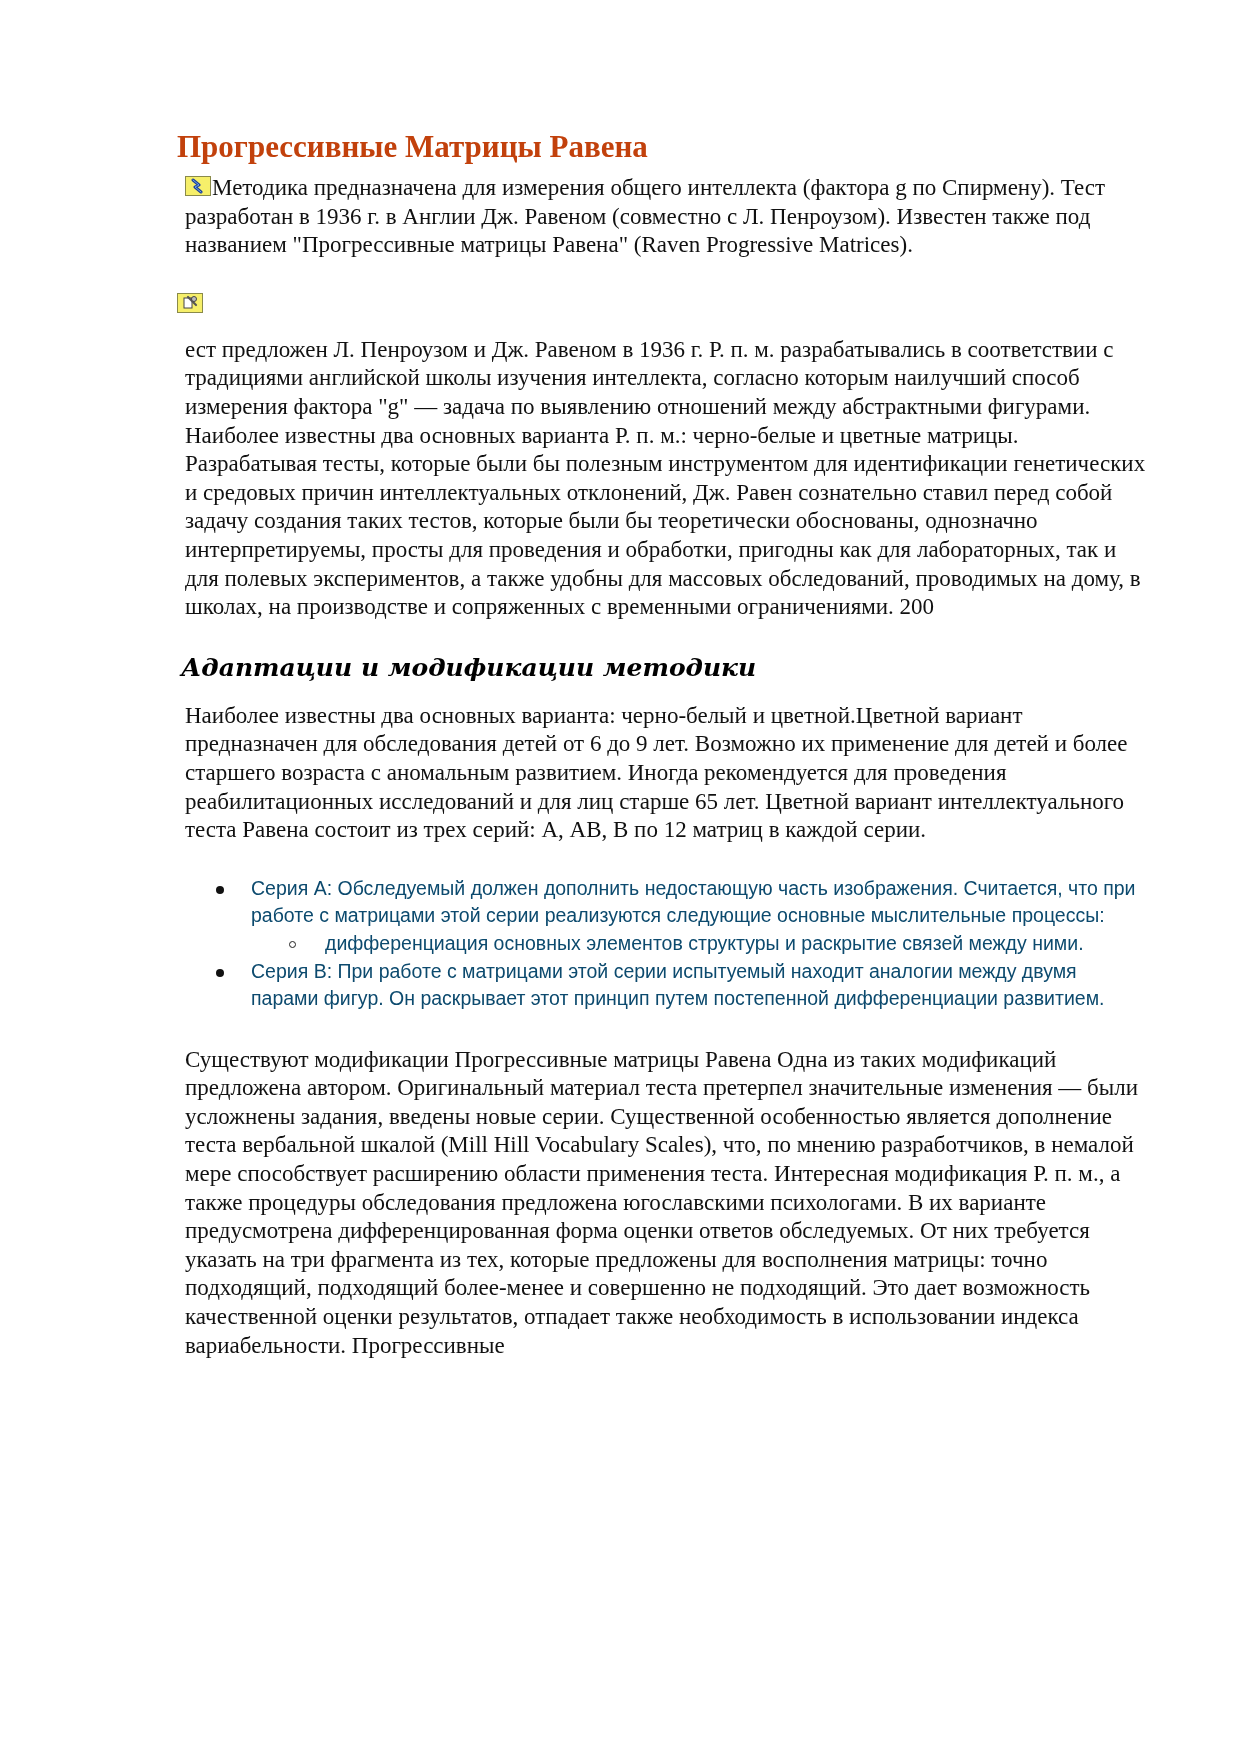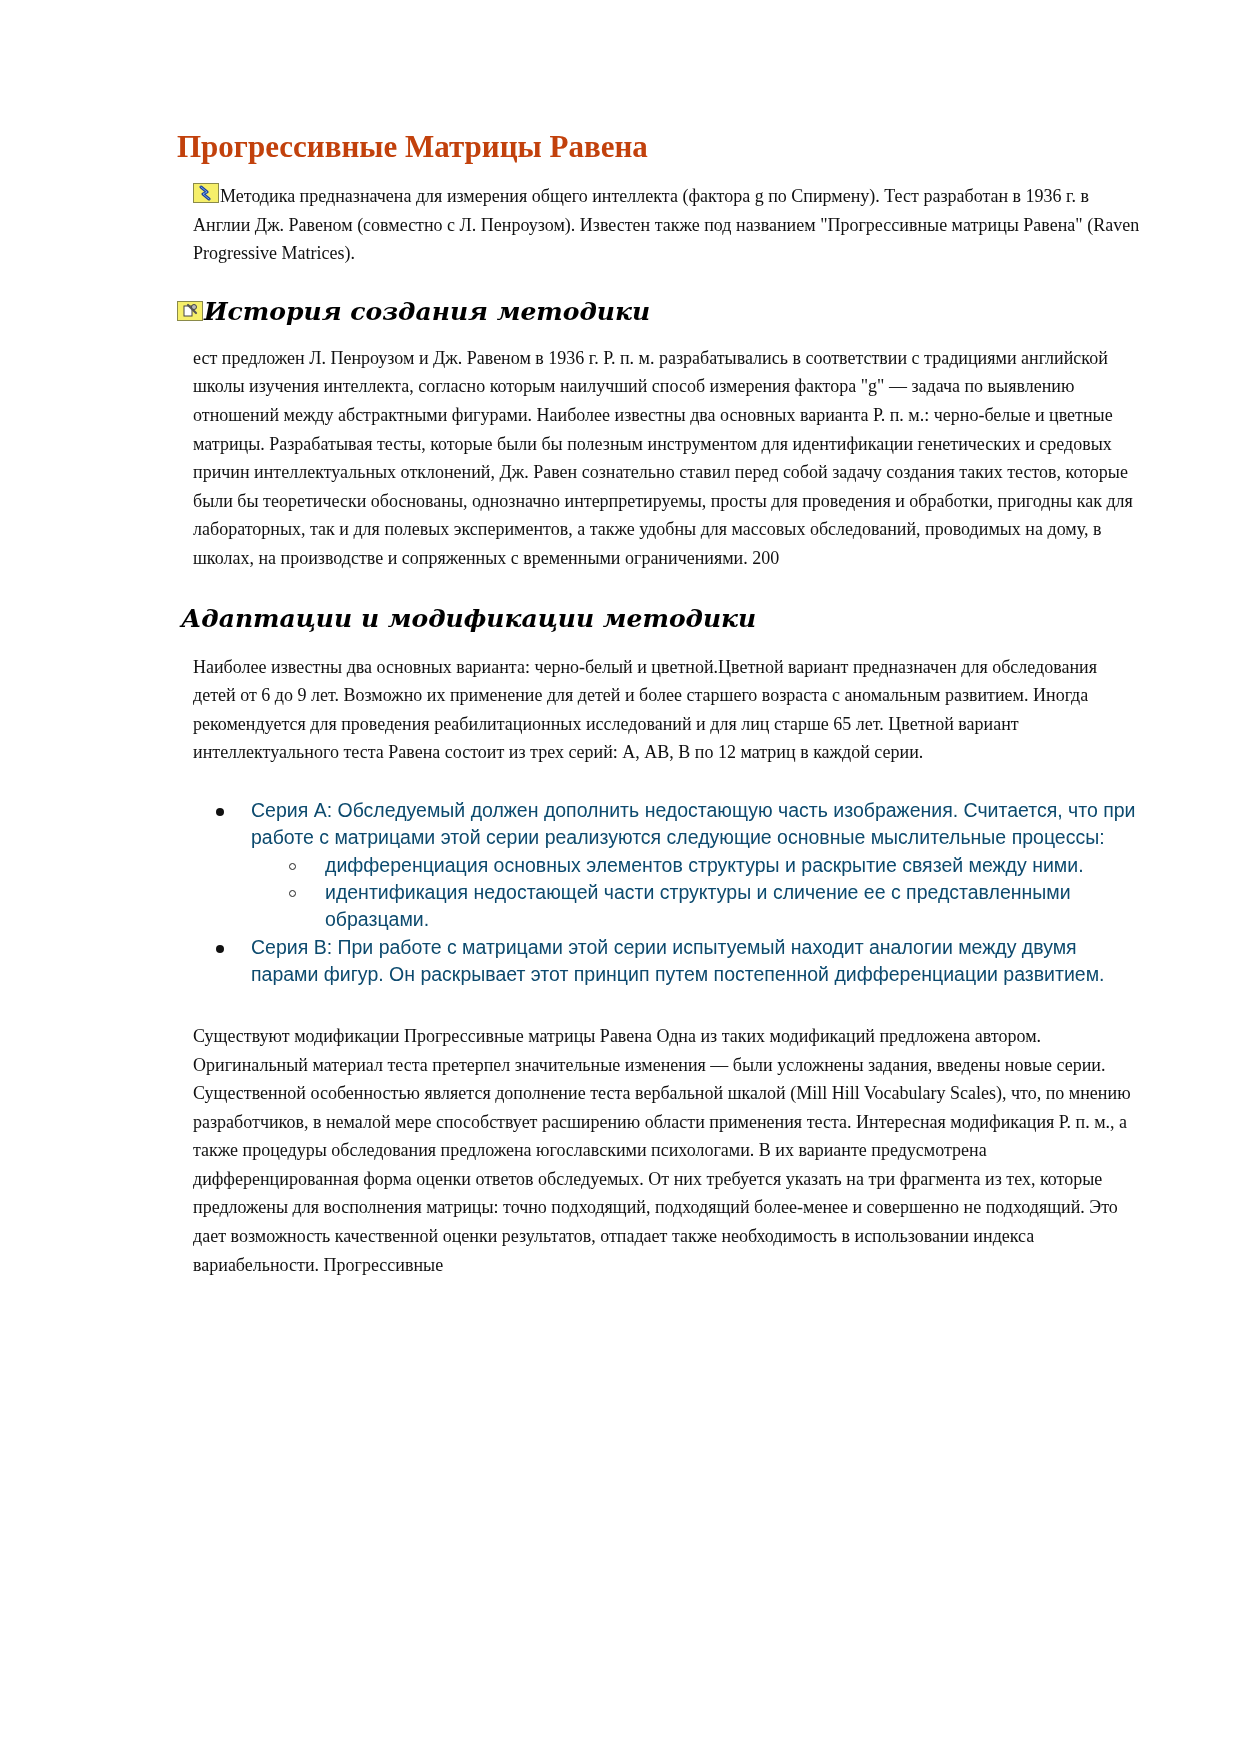--- a/index.html
+++ b/index.html
@@ -24,23 +24,23 @@
     .title {
       font-family: "Liberation Serif", serif;
       font-weight: bold;
       font-size: 31px;
       line-height: 38px;
       margin: 0 0 8px 0;
       color: #c2410c;
     }
     .p {
       font-family: "Liberation Serif", serif;
-      font-size: 18px;
+      font-size: 23px;
       line-height: 28.6px;
-      margin: 16px;
+      margin: 8px;
       color: #111;
     }
     .icon-box {
       display: inline-block;
       width: 26px;
       height: 20px;
       background: #f6ef6a;
       border: 1px solid #8a8a4a;
       box-sizing: border-box;
       vertical-align: -1px;
@@ -111,41 +111,37 @@
 
   <p class="p"><span class="icon-box"><svg width="16" height="16" viewBox="0 0 16 16">
           <path d="M3 2 L9 7 L5 9 L11 14" fill="none" stroke="#1d3f9a" stroke-width="3" stroke-linecap="round" stroke-linejoin="round"></path>
           <path d="M3 2 L9 7 L5 9 L11 14" fill="none" stroke="#6fa8e8" stroke-width="1" stroke-linecap="round" stroke-linejoin="round"></path>
         </svg></span><span>Методика предназначена для измерения общего интеллекта (фактора g по Спирмену). Тест разработан в 1936 г. в Англии Дж. Равеном (совместно с Л. Пенроузом). Известен также под названием "Прогрессивные матрицы Равена" (Raven Progressive Matrices).</span></p>
 
   <h2 class="h2"><span class="icon-box"><svg width="17" height="16" viewBox="0 0 17 16">
           <rect x="2" y="3" width="8" height="10" fill="#ffffff" stroke="#444" stroke-width="1"></rect>
           <path d="M6 2 L14 10" stroke="#555" stroke-width="2.2" stroke-linecap="round"></path>
           <circle cx="12" cy="4" r="2.5" fill="#bbb" stroke="#444" stroke-width="1"></circle>
-        </svg></span><span>История создания методики</span></h2>
+        </svg></span></h2>
 
   <p class="p">ест предложен Л. Пенроузом и Дж. Равеном в 1936 г. Р. п. м. разрабатывались в соответствии с традициями английской школы изучения интеллекта, согласно которым наилучший способ измерения фактора "g" — задача по выявлению отношений между абстрактными фигурами. Наиболее известны два основных варианта Р. п. м.: черно-белые и цветные матрицы. Разрабатывая тесты, которые были бы полезным инструментом для идентификации генетических и средовых причин интеллектуальных отклонений, Дж. Равен сознательно ставил перед собой задачу создания таких тестов, которые были бы теоретически обоснованы, однозначно интерпретируемы, просты для проведения и обработки, пригодны как для лабораторных, так и для полевых экспериментов, а также удобны для массовых обследований, проводимых на дому, в школах, на производстве и сопряженных с временными ограничениями. 200</p>
 
   <h2 class="h2 second">Адаптации и модификации методики</h2>
 
   <p class="p">Наиболее известны два основных варианта: черно-белый и цветной.Цветной вариант предназначен для обследования детей от 6 до 9 лет. Возможно их применение для детей и более старшего возраста с аномальным развитием. Иногда рекомендуется для проведения реабилитационных исследований и для лиц старше 65 лет. Цветной вариант интеллектуального теста Равена состоит из трех серий: А, АВ, В по 12 матриц в каждой серии.</p>
 
   <ul class="list">
     <li>
       <span class="bullet"></span>
       <span>Серия А: Обследуемый должен дополнить недостающую часть изображения. Считается, что при работе с матрицами этой серии реализуются следующие основные мыслительные процессы:</span>
       <ul class="sublist">
         <li>
           <span class="circle"></span>
           <span>дифференциация основных элементов структуры и раскрытие связей между ними.</span>
         </li>
-        <li>
-          <span class="circle"></span>
-          <span>идентификация недостающей части структуры и сличение ее с представленными образцами.</span>
-        </li>
       </ul>
     </li>
     <li>
       <span class="bullet"></span>
       <span>Серия В: При работе с матрицами этой серии испытуемый находит аналогии между двумя парами фигур. Он раскрывает этот принцип путем постепенной дифференциации развитием.</span>
     </li>
   </ul>
 
   <p class="p after-list">Существуют модификации Прогрессивные матрицы Равена Одна из таких модификаций предложена автором. Оригинальный материал теста претерпел значительные изменения — были усложнены задания, введены новые серии. Существенной особенностью является дополнение теста вербальной шкалой (Mill Hill Vocabulary Scales), что, по мнению разработчиков, в немалой мере способствует расширению области применения теста. Интересная модификация Р. п. м., а также процедуры обследования предложена югославскими психологами. В их варианте предусмотрена дифференцированная форма оценки ответов обследуемых. От них требуется указать на три фрагмента из тех, которые предложены для восполнения матрицы: точно подходящий, подходящий более-менее и совершенно не подходящий. Это дает возможность качественной оценки результатов, отпадает также необходимость в использовании индекса вариабельности. Прогрессивные</p>
 

